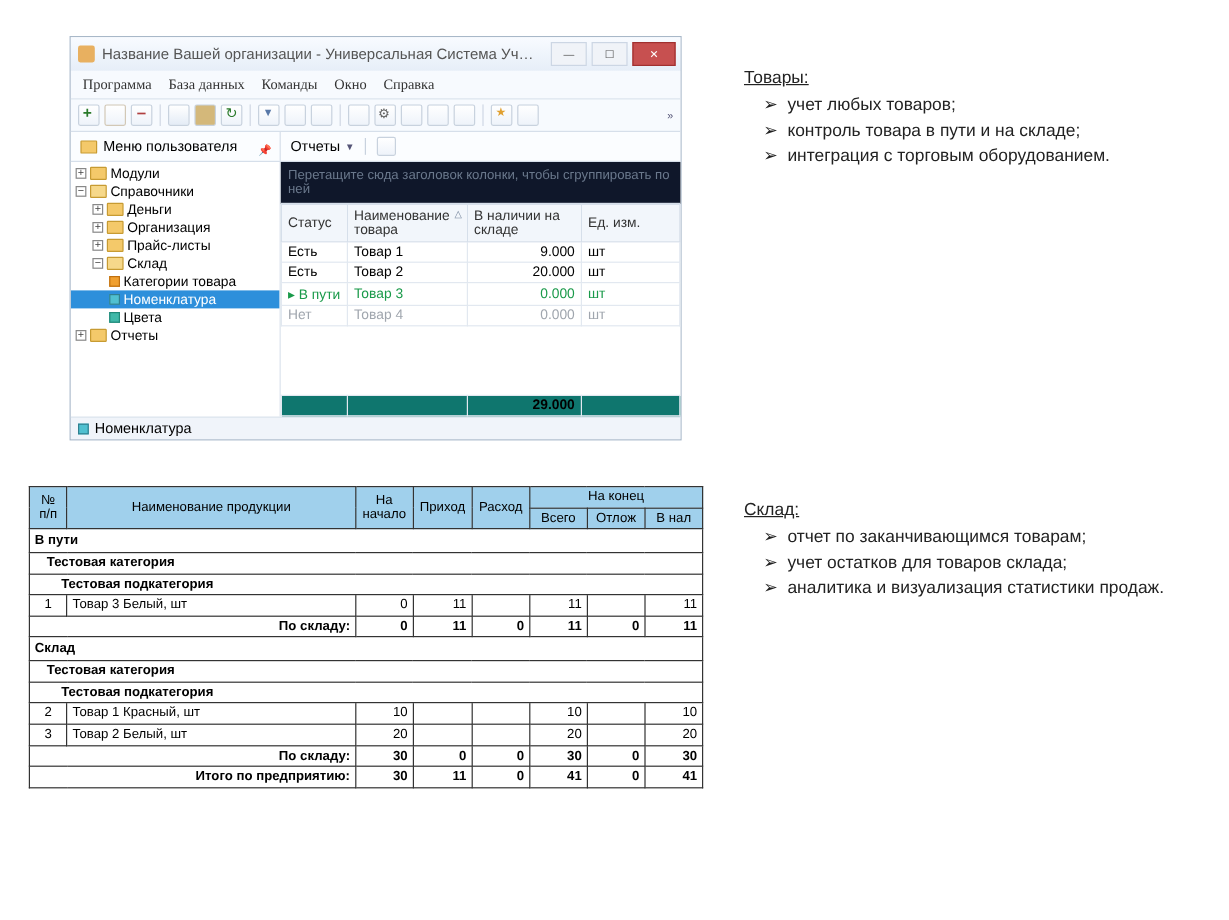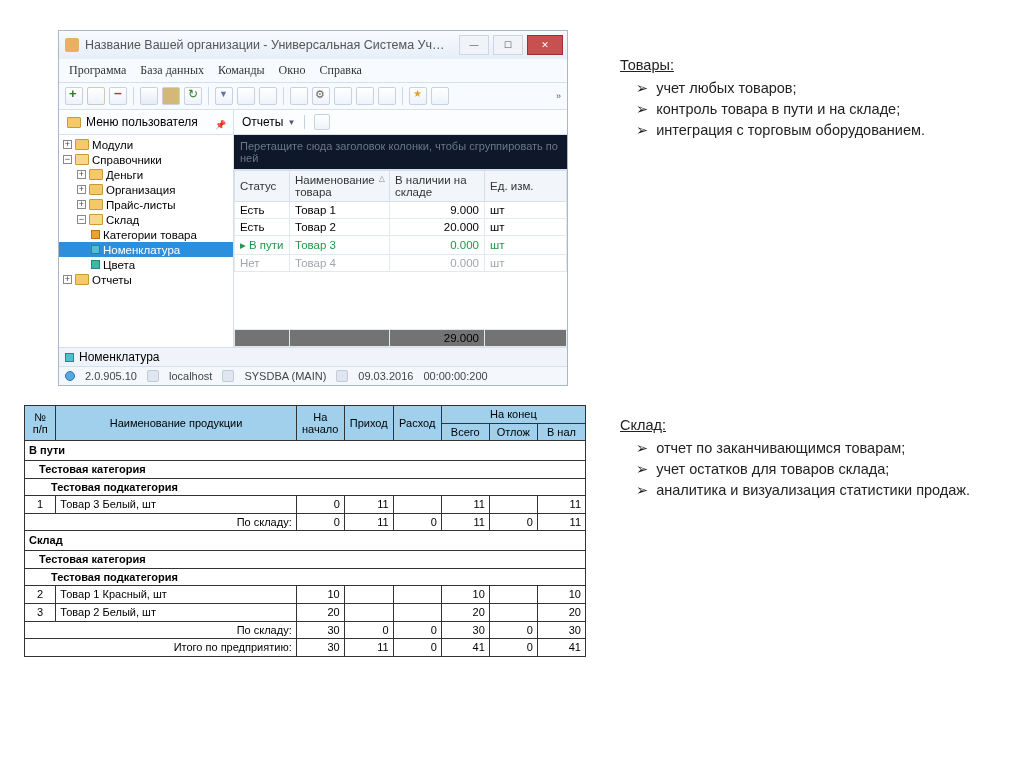--- a/index.html
+++ b/index.html
@@ -55,21 +55,21 @@
   
   .gridpane { flex:1; display:flex; flex-direction:column; background:#fff; }
   .group-hint { background:#0f172a; color:#6a788c; font-size:11px; padding:5px 6px; border-bottom:1px solid #d6dfea; }
   table.grid { border-collapse: collapse; width:100%; font-size:11.5px; }
   table.grid th { background:#f2f6fb; border:1px solid #d6dfea; padding:3px 5px; text-align:left; font-weight:normal; color:#333; position:relative; }
   table.grid th .sort { position:absolute; right:4px; top:3px; font-size:8px; color:#7a8aa0; }
   table.grid td { border:1px solid #e2e8f0; padding:2px 5px; }
   tr.green td { color:#1a9a4a; }
   tr.gray  td { color:#a0a6ae; }
   td.num { text-align:right; }
-  tr.total td { background:#737373; font-weight:normal; }
+  tr.total td { background:#0f766e; font-weight:bold; }
   .gridgap { flex:1; }
 
   .tab-strip { display:flex; align-items:center; background:#f0f4fa; border-top:1px solid #d6dfea; padding:2px 6px; gap:5px; }
   .tab-strip .tab-i { width:9px; height:9px; background:#50c0d0; border:1px solid #308090; }
 
   .statusbar { display:flex; align-items:center; gap:10px; background:#f4f7fc; border-top:1px solid #d6dfea; padding:3px 6px; font-size:11px; color:#444; }
   .statusbar .sdot { width:10px; height:10px; background:#5aa8e0; border-radius:50%; border:1px solid #2a78b0; }
   .statusbar .sic { width:12px; height:12px; background:#e0e6f0; border:1px solid #c0cad8; border-radius:2px; }
 
   
@@ -82,21 +82,21 @@
 
   
   .report { position:absolute; left:24px; top:405px; width:562px; border-collapse:collapse; font-size:11px; line-height:1.15; }
   .report th, .report td { border:1px solid #333; padding:2px 4px; }
   .report thead th { background:#a0d0ec; text-align:center; font-weight:normal; }
   .report .sect td { font-weight:bold; padding:3px 4px; }
   .report .cat td, .report .subcat td { font-weight:bold; }
   .report .subcat td { padding-left:26px; }
   .report td.n { text-align:right; }
   .report td.c { text-align:center; }
-  .report .summary td { font-weight:normal; text-align:right;margin-top:16px; }
+  .report .summary td { font-weight:bold; text-align:right;margin-top:16px; }
 </style>
 </head>
 <body>
 
 <div class="app-window">
 
   <div class="titlebar">
     <div class="tb-icon"></div>
     <div class="tb-title">Название Вашей организации - Универсальная Система Уч…</div>
     <div class="win-btn">—</div>
@@ -252,31 +252,20 @@
       </tbody>
         </table>
     </div>
   </div>
 
   <div class="tab-strip">
     <span class="tab-i"></span>
     <span>Номенклатура</span>
   </div>
 
-  <div class="statusbar">
-    <span class="sdot"></span>
-    <span>2.0.905.10</span>
-    <span class="sic"></span>
-    <span>localhost</span>
-    <span class="sic"></span>
-    <span>SYSDBA (MAIN)</span>
-    <span class="sic"></span>
-    <span>09.03.2016</span>
-    <span>00:00:00:200</span>
-  </div>
 </div>
 
 <div class="bullets b1">
   <div class="bhead">Товары:</div>
   <div class="bul">
       <span class="arr">➢</span>
       <span>учет любых товаров;</span>
     </div>
   <div class="bul">
       <span class="arr">➢</span>

